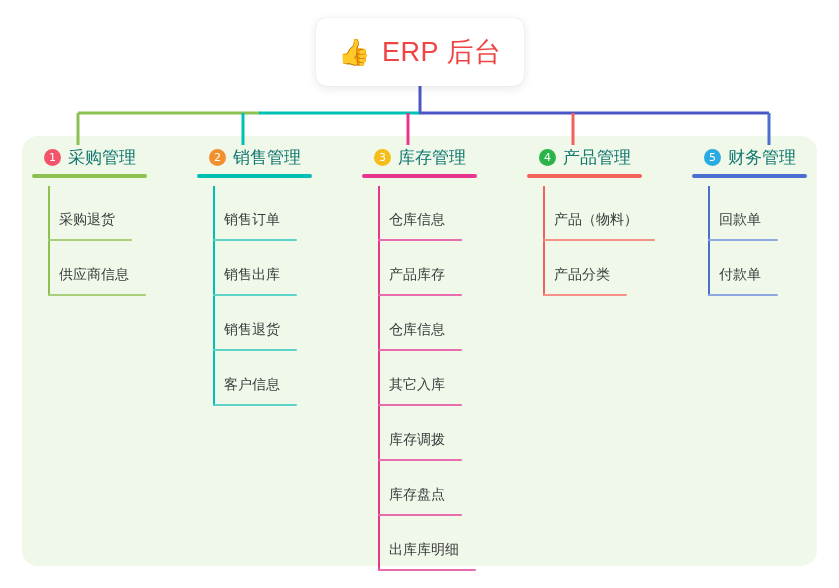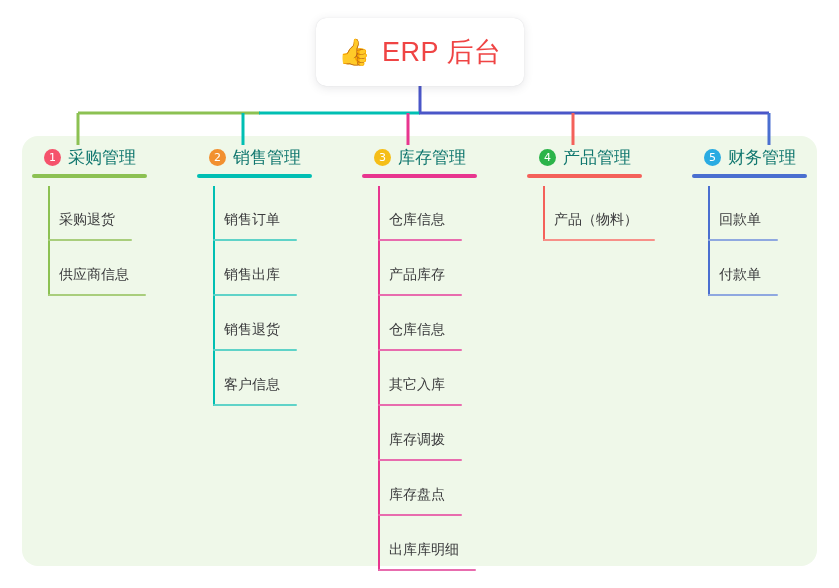--- a/index.html
+++ b/index.html
@@ -262,20 +262,25 @@
           <span class="badge" style="background: rgb(43, 180, 74);">4</span>
           <span class="col-title">产品管理</span>
         </div>
         <div class="col-rule" style="background: rgb(244, 97, 90); width: 115px;"></div>
         <div class="leaf-list">
           <div class="leaf">
             <div class="leaf-stem" style="background: rgb(244, 97, 90);"></div>
             <div class="leaf-label">产品（物料）</div>
             <div class="leaf-hr" style="background: rgb(247, 144, 137); width: 112px;"></div>
           </div>
+          <div class="leaf">
+            <div class="leaf-stem" style="background: rgb(244, 97, 90);"></div>
+            <div class="leaf-label">产品分类</div>
+            <div class="leaf-hr" style="background: rgb(247, 144, 137); width: 84px;"></div>
+          </div>
         </div>
       </div>
       <div class="column" style="left: 692px; width: 140px;">
         <div class="col-head">
           <span class="badge" style="background: rgb(41, 171, 226);">5</span>
           <span class="col-title">财务管理</span>
         </div>
         <div class="col-rule" style="background: rgb(74, 111, 208); width: 115px;"></div>
         <div class="leaf-list">
           <div class="leaf">

